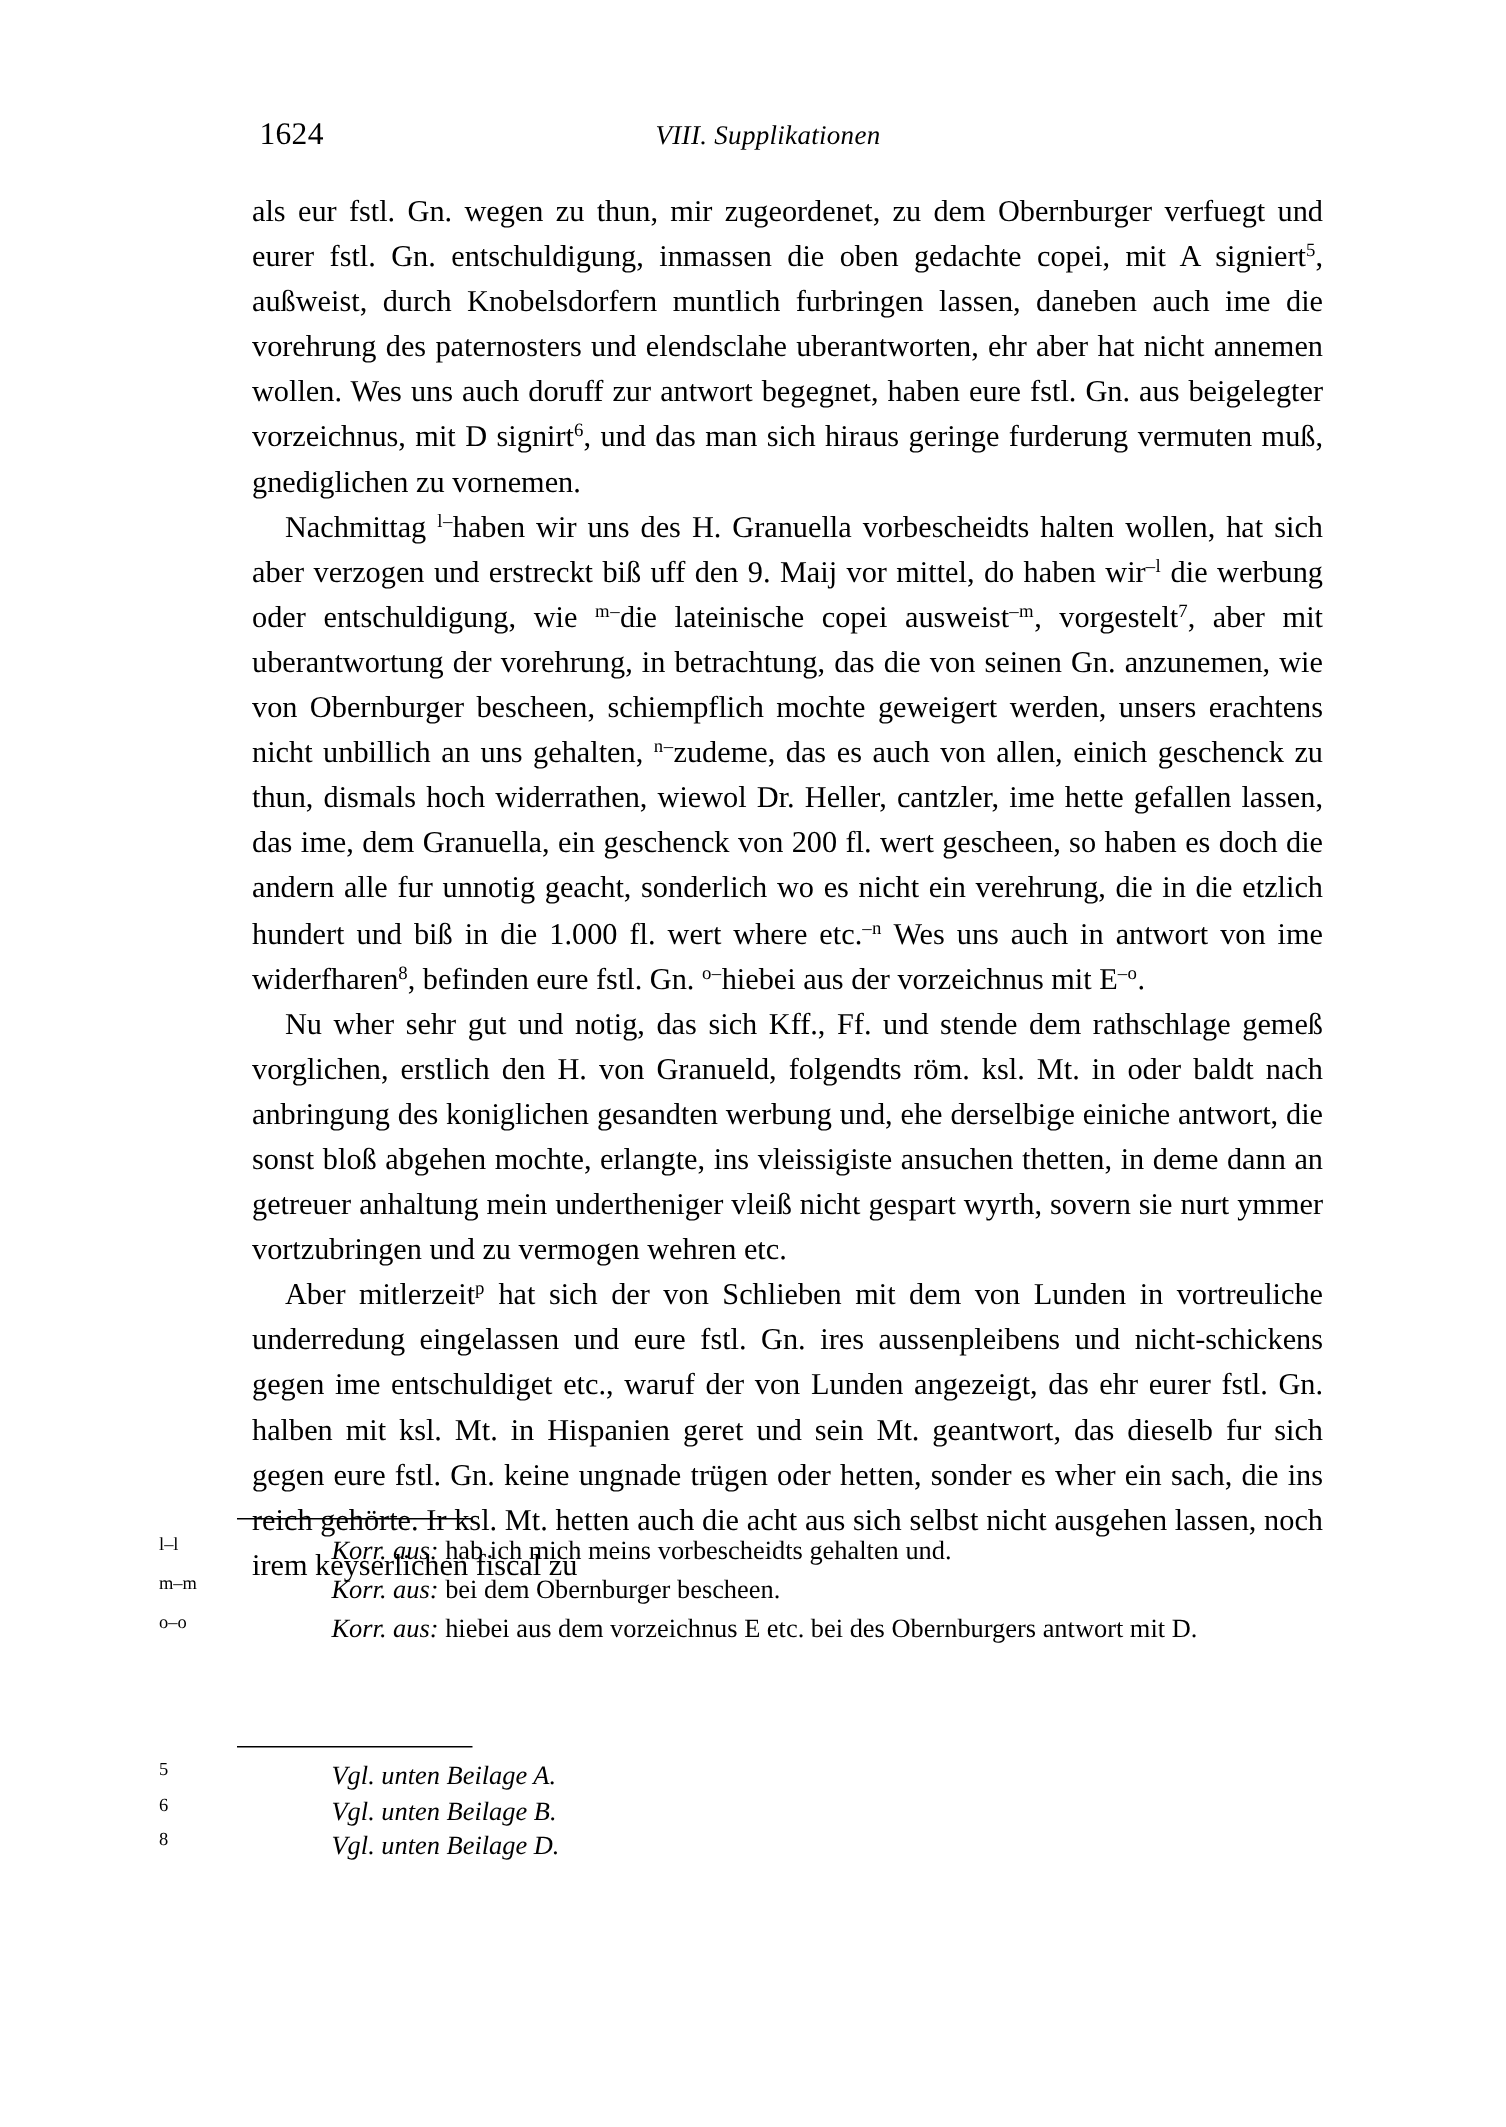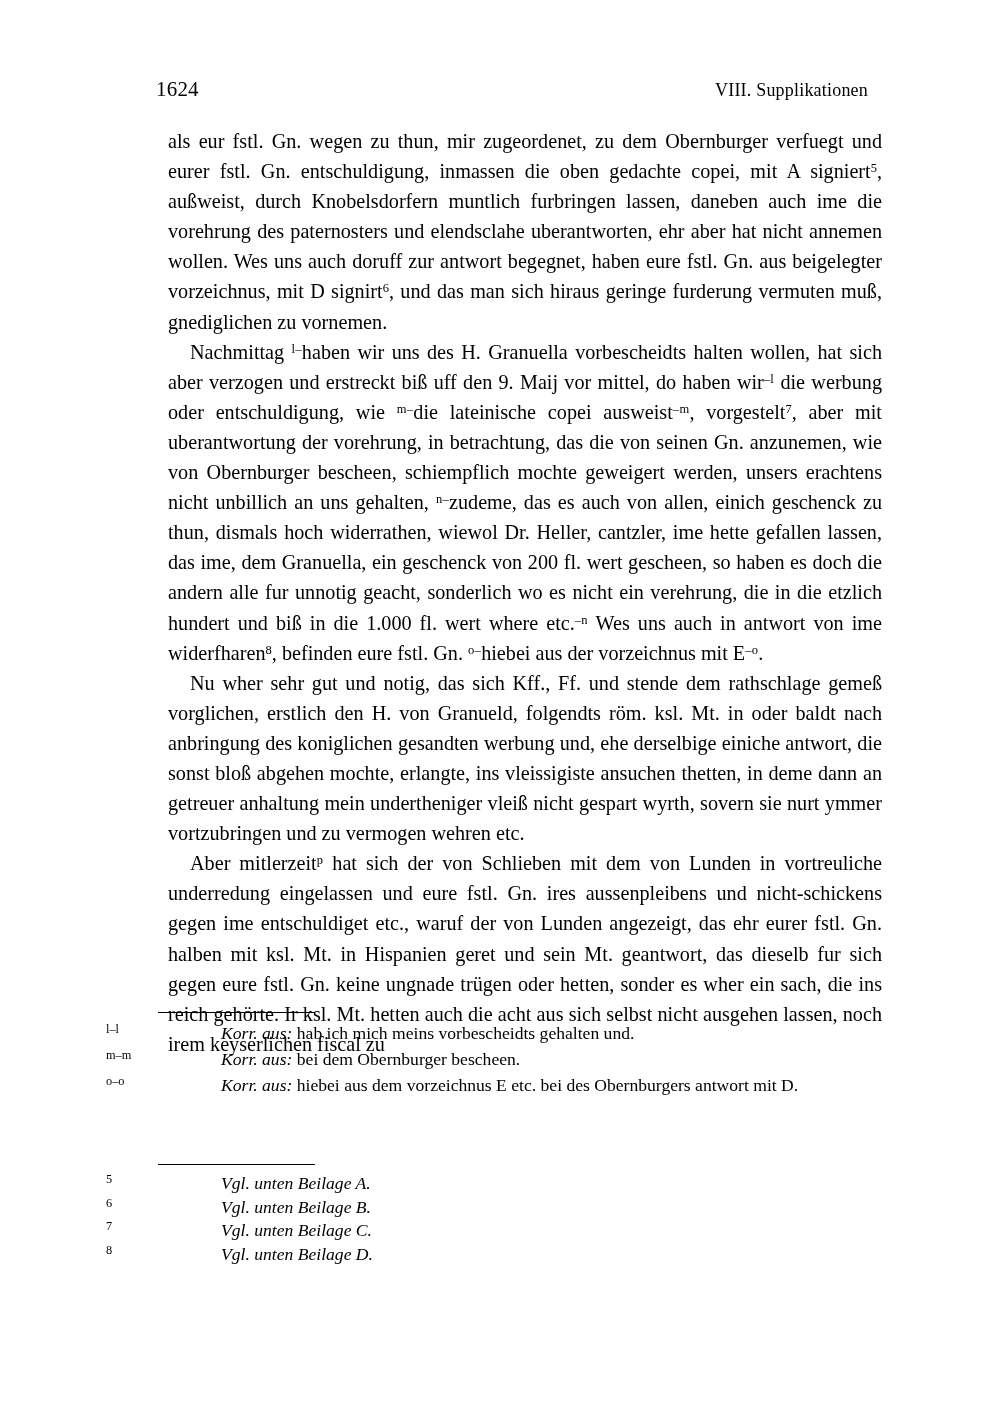--- a/index.html
+++ b/index.html
@@ -26,32 +26,33 @@
     position: absolute;
     top: 76px;
     left: 156px;
     width: 712px;
     height: 26px;
     font-size: 21px;
     line-height: 26px;
   }
   .runhead .folio {
     position: absolute;
-    left: 0;
+    left: 17px;
     top: 0;
     letter-spacing: 0.2px;
   }
   .runhead .title {
     position: absolute;
     left: 0;
     right: 0;
     top: 1px;
-    text-align: right;
+    text-align: center;
     font-size: 18px;
     letter-spacing: 0.2px;
+    font-style: italic;
   }
 
   
   .body {
     position: absolute;
     top: 126px;
     left: 168px;
     width: 714px;
   }
   p.para {
@@ -157,18 +158,17 @@
         <p class="appline"><span class="marker"><sup>m–m</sup></span><i>Korr. aus:</i><span> bei dem Obernburger bescheen.</span></p>
         <p class="appline"><span class="marker"><sup>o–o</sup></span><i>Korr. aus:</i><span> hiebei aus dem vorzeichnus E etc. bei des Obernburgers antwort mit D.</span></p>
       </div>
   </div>
 
   <div class="footnotes">
     <div class="rule"></div>
     <div id="footnotes-host">
         <p class="fnline"><span class="marker"><sup>5</sup></span><span>Vgl. unten Beilage A.</span></p>
         <p class="fnline"><span class="marker"><sup>6</sup></span><span>Vgl. unten Beilage B.</span></p>
-        <p class="fnline"><span class="marker"><sup>7</sup></span><span>Vgl. unten Beilage C.</span></p>
         <p class="fnline"><span class="marker"><sup>8</sup></span><span>Vgl. unten Beilage D.</span></p>
       </div>
   </div>
 
 </div>
 
 </body></html>

